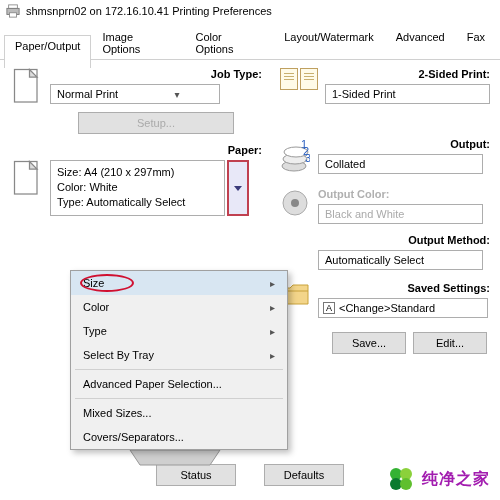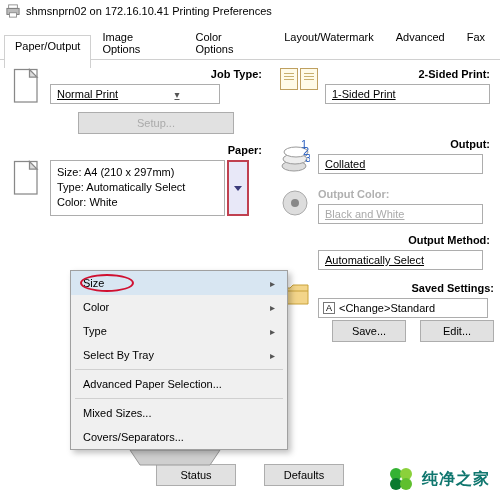--- a/index.html
+++ b/index.html
@@ -12,41 +12,41 @@
   .content { position: relative; padding: 10px 12px; height: 420px; }
   .col { position: absolute; }
   .left-col { left: 12px; top: 8px; width: 250px; }
   .right-col { left: 280px; top: 8px; width: 210px; }
   .section { margin-bottom: 10px; }
   .label { font-weight: bold; margin-bottom: 4px; display: block; text-align: right; }
   .label-disabled { color: #b0b0b0; font-weight: bold; margin-bottom: 4px; display: block; }
   .row { display: flex; align-items: flex-start; }
   .doc-icon { width: 30px; height: 36px; margin-right: 8px; flex-shrink: 0; display: flex; align-items: center; justify-content: center; }
   .combo { display: flex; align-items: center; border: 1px solid #adadad; background: #fff; height: 20px; width: 170px; }
-  .combo span { flex: 1; padding: 0 6px; white-space: nowrap; overflow: hidden; text-decoration: underline; }
+  .combo span { flex: 1; padding: 0 6px; white-space: nowrap; overflow: hidden; }
   .combo .chev { width: 16px; text-align: center; color: #555; font-size: 10px; }
   .combo.disabled { color: #aaa; }
   .btn { height: 22px; min-width: 80px; padding: 0 10px; border: 1px solid #adadad; background: #e1e1e1; text-align: center; cursor: pointer; display: inline-flex; align-items: center; justify-content: center; }
   .btn.disabled { color: #aaa; }
   .paper-box { border: 1px solid #adadad; width: 175px; height: 56px; padding: 4px 6px; line-height: 1.35; font-size: 11px; background: #fff; }
   .paper-dd { width: 22px; height: 56px; border: 2px solid #c04050; background: #e8e8f8; display: flex; align-items: center; justify-content: center; cursor: pointer; margin-left: 2px; }
   .paper-dd svg { width: 12px; height: 12px; }
   .context-menu { position: absolute; left: 70px; top: 210px; width: 218px; background: #f0f0f0; border: 1px solid #a0a0a0; box-shadow: 3px 3px 6px rgba(0,0,0,0.25); z-index: 50; }
   .menu-item { display: flex; align-items: center; justify-content: space-between; padding: 6px 12px; cursor: pointer; }
   .menu-item.highlight { background: #d8e6f2; }
   .menu-sep { height: 1px; background: #d0d0d0; margin: 2px 4px; }
   .ring { position: absolute; left: 80px; top: 214px; width: 54px; height: 18px; border: 2px solid #d01030; border-radius: 50%; z-index: 60; pointer-events: none; }
   .sub-arrow { color: #555; font-size: 10px; }
   .bottom-bar { position: absolute; bottom: 14px; left: 0; right: 0; display: flex; justify-content: center; gap: 28px; padding: 0 12px; }
   .wm-logo { position: absolute; bottom: 4px; right: 6px; display: flex; align-items: center; gap: 6px; background: #fff; padding: 2px 4px; }
-  .wm-text { font-size: 16px; font-weight: bold; letter-spacing: 1px; color: #0f766e; }
+  .wm-text { font-size: 16px; font-weight: bold; letter-spacing: 1px; color: #a21caf; }
   .stack-icon { width: 30px; height: 36px; margin-right: 8px; flex-shrink: 0; }
   .saved-combo { border: 1px solid #adadad; background: #fff; height: 20px; width: 170px; display: flex; align-items: center; padding: 0 4px; }
   .boxA { border: 1px solid #777; width: 12px; height: 12px; display: inline-flex; align-items: center; justify-content: center; margin-right: 4px; font-size: 9px; }
-  .save-row { display: flex; gap: 14px; margin-top: 2px; padding-left: 14px; }
+  .save-row { display: flex; gap: 7px; margin-top: 14px; padding-left: 14px; }
   .printer-stack { position: absolute; left: 120px; top: 340px; z-index: 1; }
   .pages-icon { width: 46px; height: 22px; display: flex; }
   .page { width: 18px; height: 22px; border: 1px solid #bfa060; background: #fffbe8; margin-right: 2px; position: relative; }
   .page::after { content: ""; position: absolute; top: 4px; left: 3px; right: 3px; height: 1px; background: #c8b070; box-shadow: 0 3px 0 #c8b070, 0 6px 0 #c8b070; }
   .folder-icon { width: 30px; height: 24px; margin-right: 8px; flex-shrink: 0; }
 </style>
 </head>
 <body>
 
 <div class="titlebar">
@@ -97,22 +97,22 @@
       <span class="label" style="margin-left:38px">Paper:</span>
       <div class="row">
         <div class="doc-icon">
           <svg viewBox="0 0 24 30">
               <rect x="2" y="2" width="18" height="26" fill="#fff" stroke="#888"></rect>
               <polygon points="14,2 20,8 14,8" fill="#ddd" stroke="#888"></polygon>
             </svg>
         </div>
         <div class="paper-box">
           <div>Size: A4 (210 x 297mm)</div>
+          <div>Color: White</div>
           <div>Type: Automatically Select</div>
-          <div>Color: White</div>
         </div>
         <div class="paper-dd">
           <svg viewBox="0 0 12 12">
               <polygon points="2,4 10,4 6,9" fill="#3a3a7a"></polygon>
             </svg>
         </div>
       </div>
     </div>
   </div>
 

